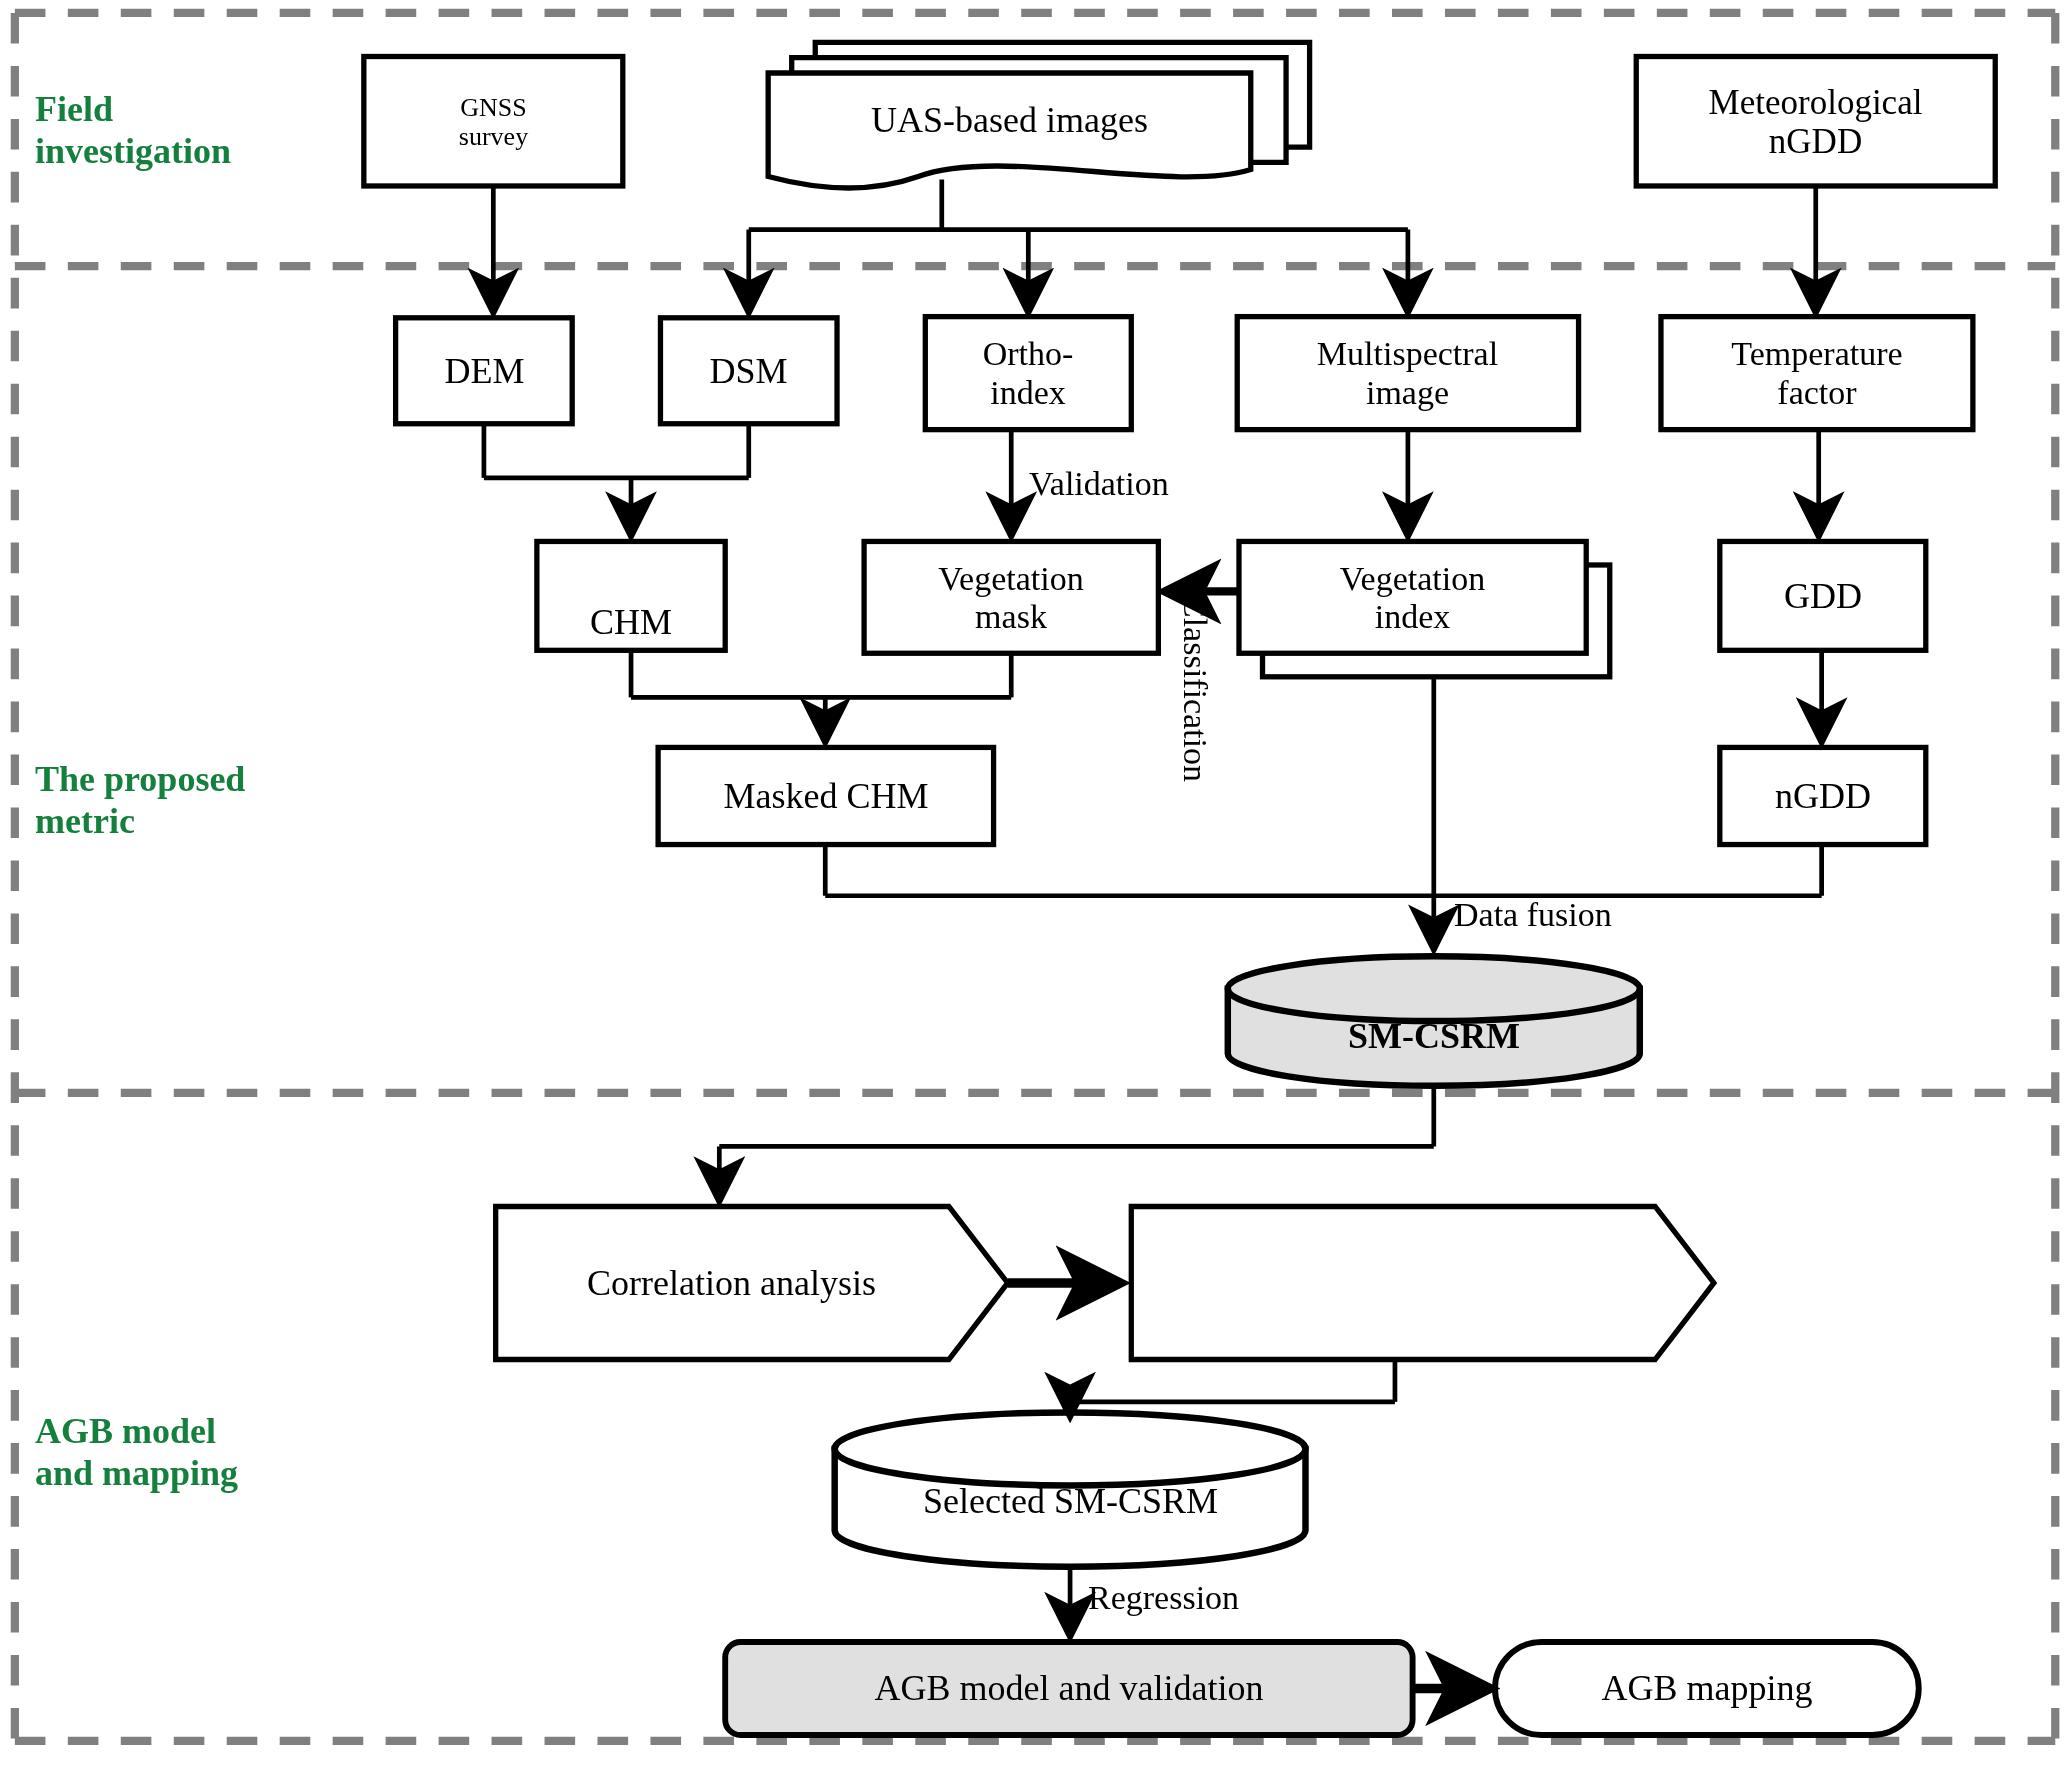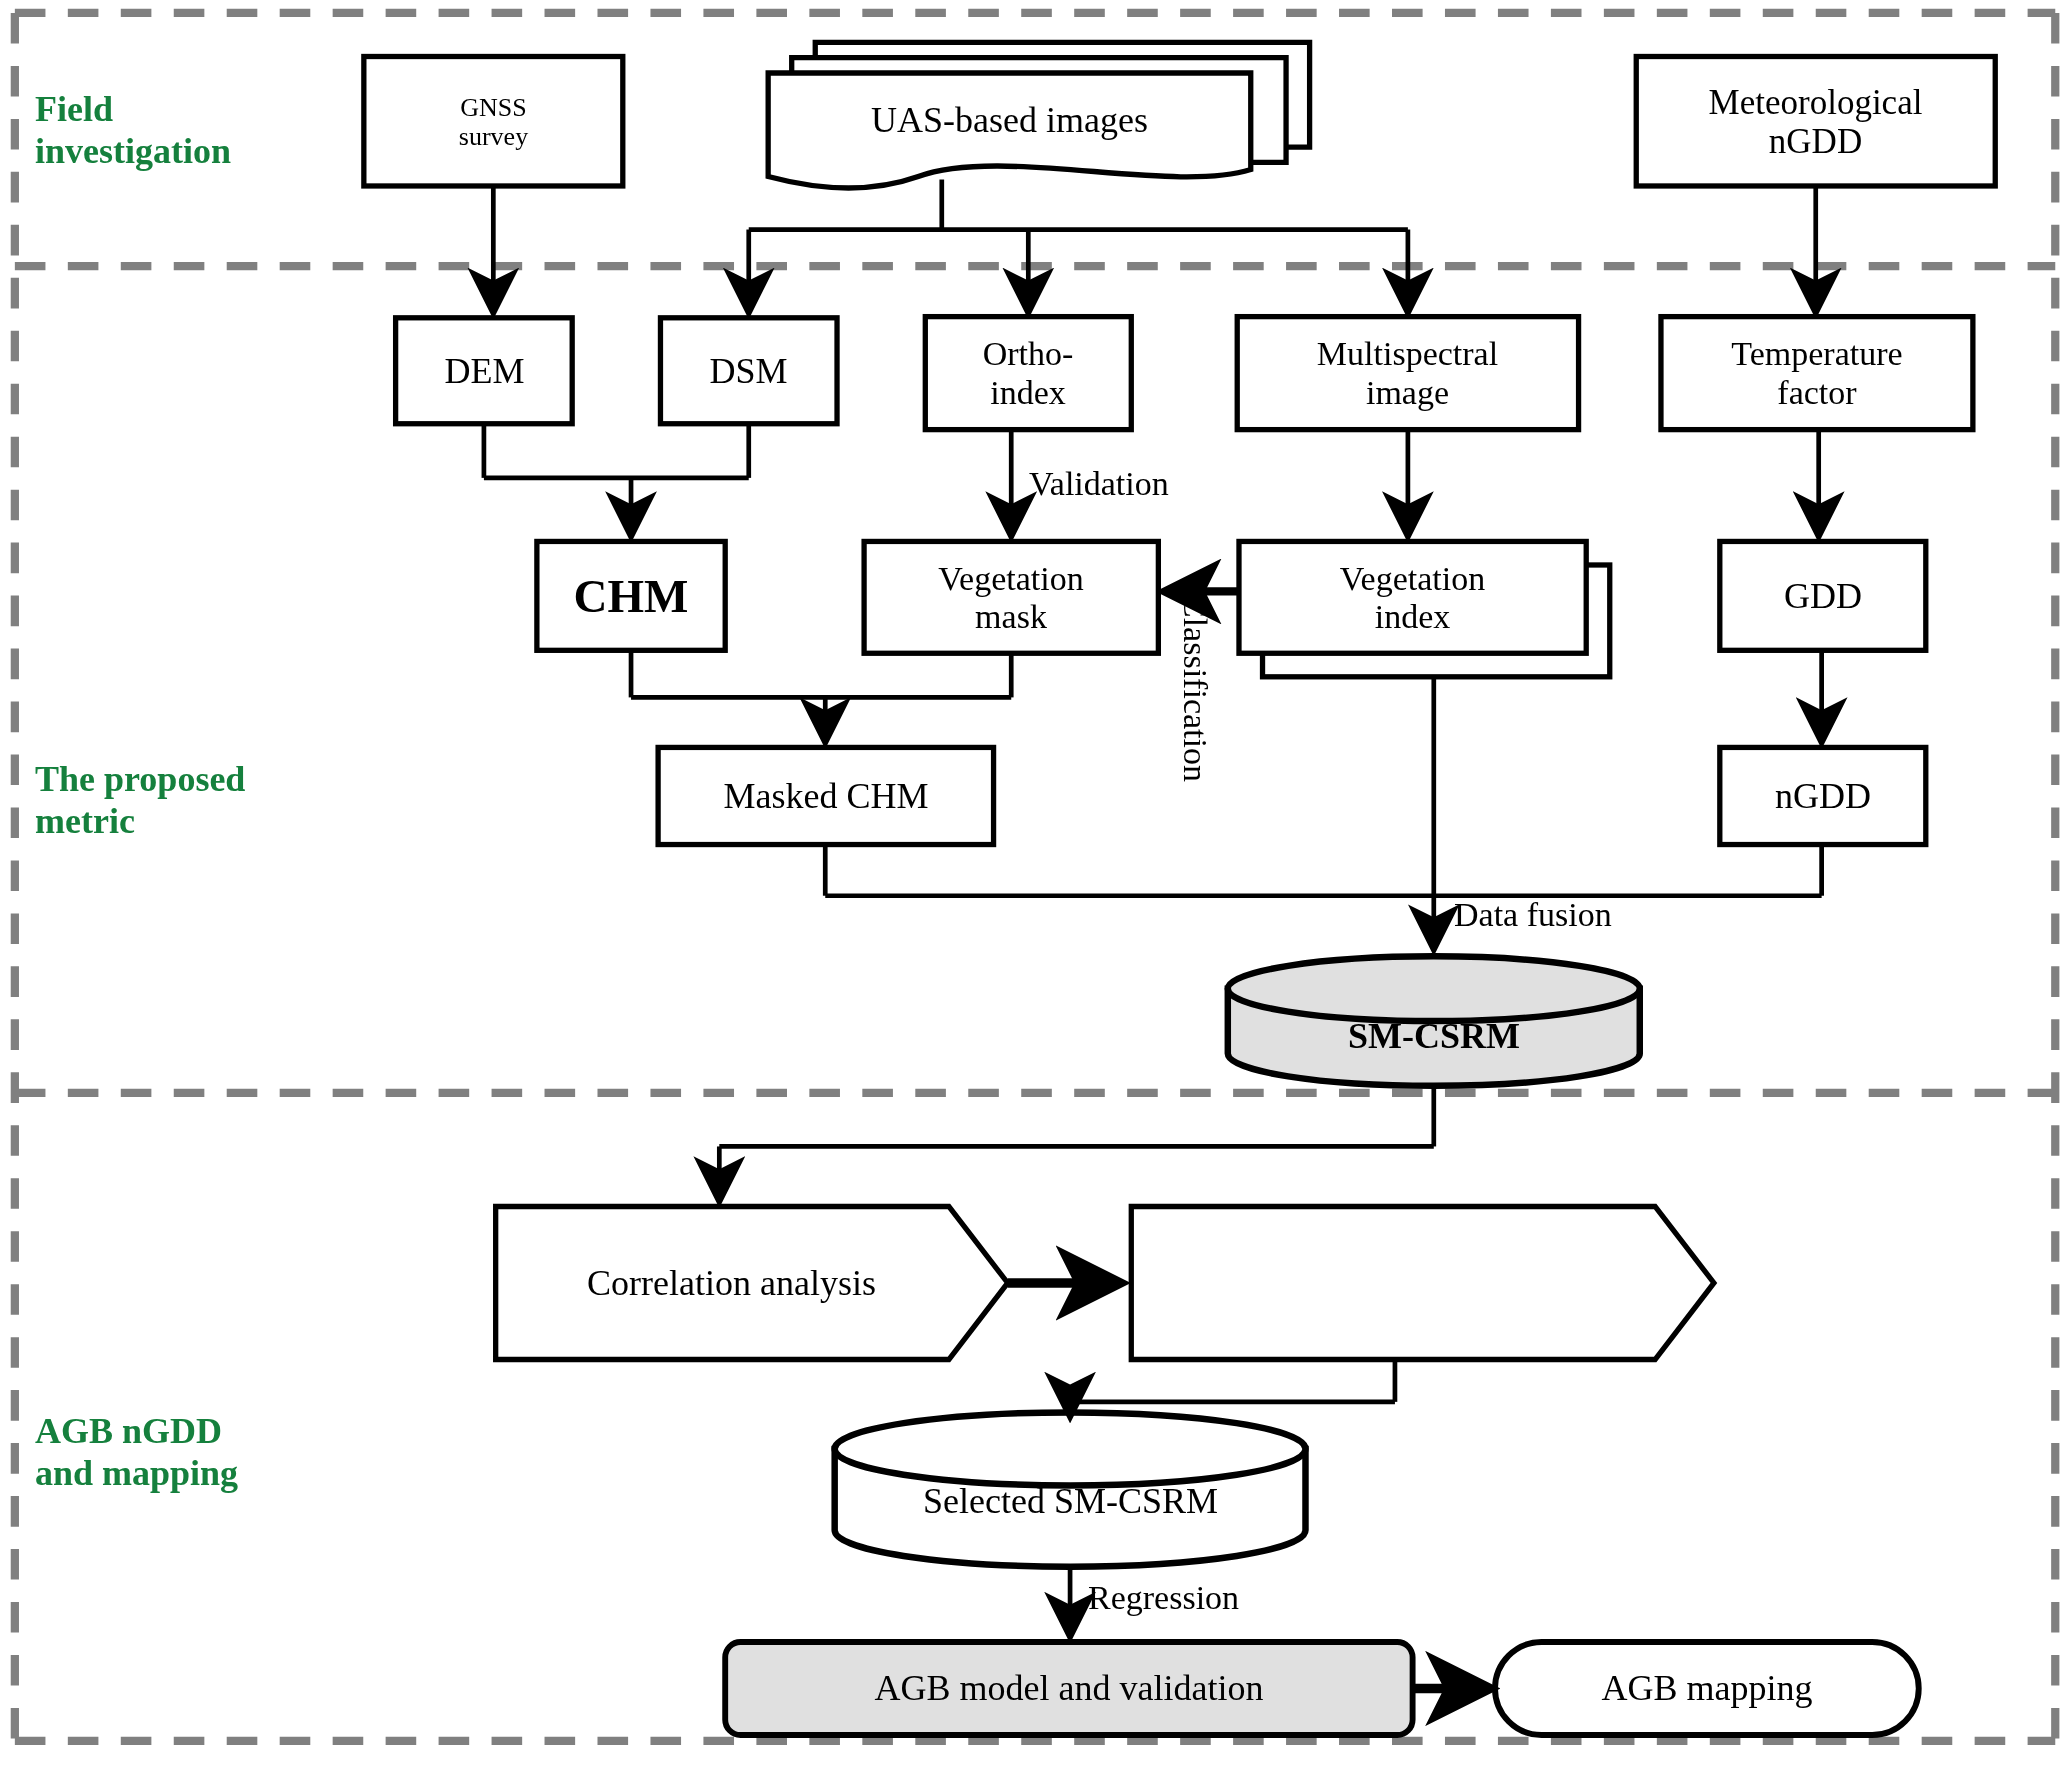--- a/index.html
+++ b/index.html
@@ -176,21 +176,21 @@
       <path d="M 2400 2869 L 2528 2869" stroke-width="16" marker-end="url(#arrowbig)"></path>
     </g>
   </svg>
 
   <div class="stage-label" style="left:35px; top:88px; width:306px; font-size:36px;">Field
 investigation</div>
 
   <div class="stage-label" style="left:35px; top:758px; width:330px; font-size:36px;">The proposed
 metric</div>
 
-  <div class="stage-label" style="left:35px; top:1410px; width:330px; font-size:36px;">AGB nGDD
+  <div class="stage-label" style="left:35px; top:1410px; width:330px; font-size:36px;">AGB model
 and mapping</div>
 
   <div class="node-label" style="left:364px; top:57px; width:259px; height:130px; font-size:26px;">GNSS
 survey</div>
 
   <div class="node-label" style="left:768px; top:73px; width:483px; height:94px; font-size:36px;">UAS-based images</div>
 
   <div class="node-label" style="left:1636px; top:57px; width:359px; height:130px; font-size:35px;">Meteorological
 nGDD</div>
 
@@ -200,21 +200,21 @@
 
   <div class="node-label" style="left:925px; top:317px; width:206px; height:113px; font-size:34px;">Ortho-
 index</div>
 
   <div class="node-label" style="left:1237px; top:317px; width:341px; height:113px; font-size:34px;">Multispectral
 image</div>
 
   <div class="node-label" style="left:1661px; top:317px; width:312px; height:113px; font-size:34px;">Temperature
 factor</div>
 
-  <div class="node-label" style="left:537px; top:542px; width:188px; height:109px; font-size:47px;font-weight:bold;">CHM</div>
+  <div class="node-label" style="left:537px; top:568px; width:188px; height:109px; font-size:36px;">CHM</div>
 
   <div class="node-label" style="left:864px; top:542px; width:294px; height:112px; font-size:34px;">Vegetation
 mask</div>
 
   <div class="node-label" style="left:1239px; top:542px; width:347px; height:112px; font-size:34px;">Vegetation
 index</div>
 
   <div class="node-label" style="left:1720px; top:542px; width:206px; height:109px; font-size:36px;">GDD</div>
 
   <div class="node-label" style="left:658px; top:748px; width:336px; height:97px; font-size:36px;">Masked CHM</div>

